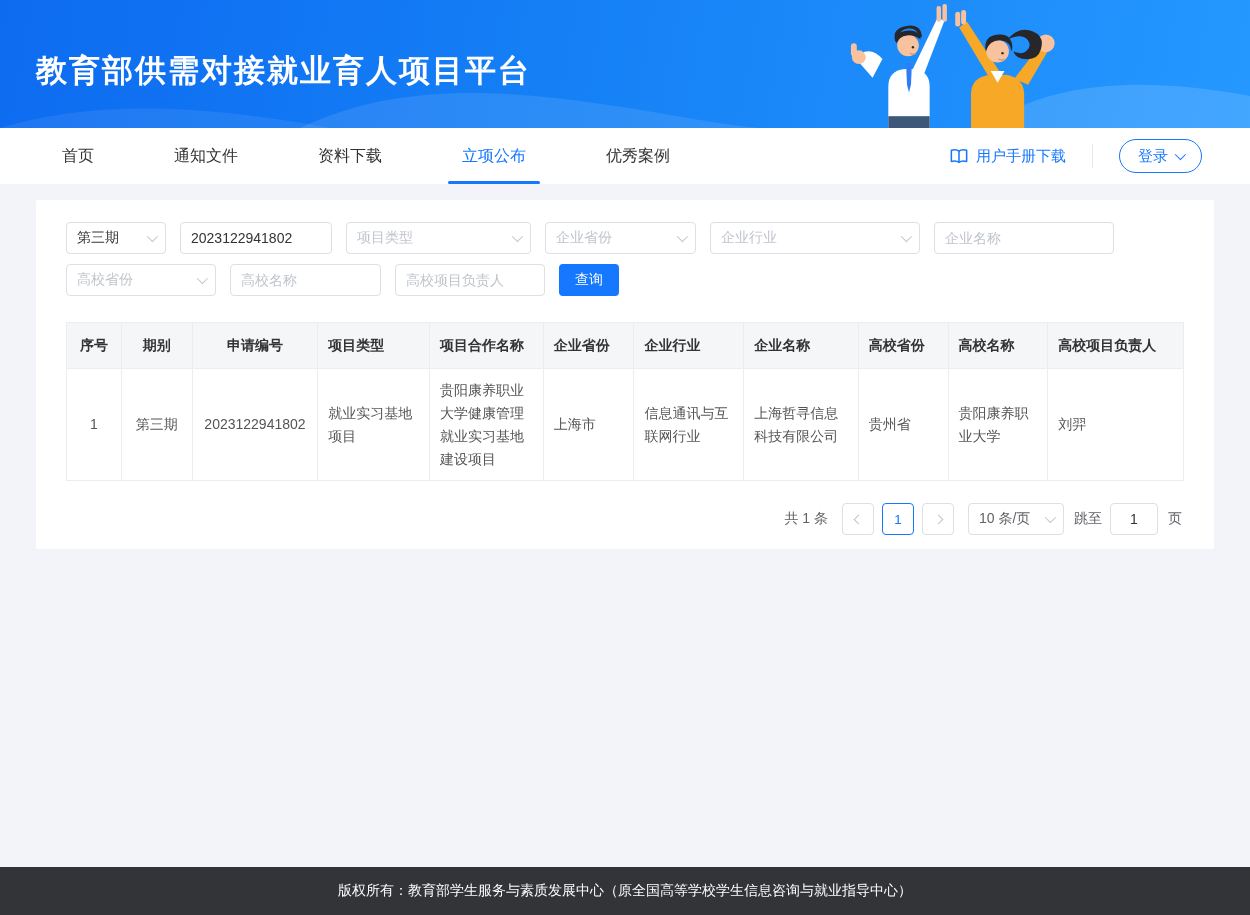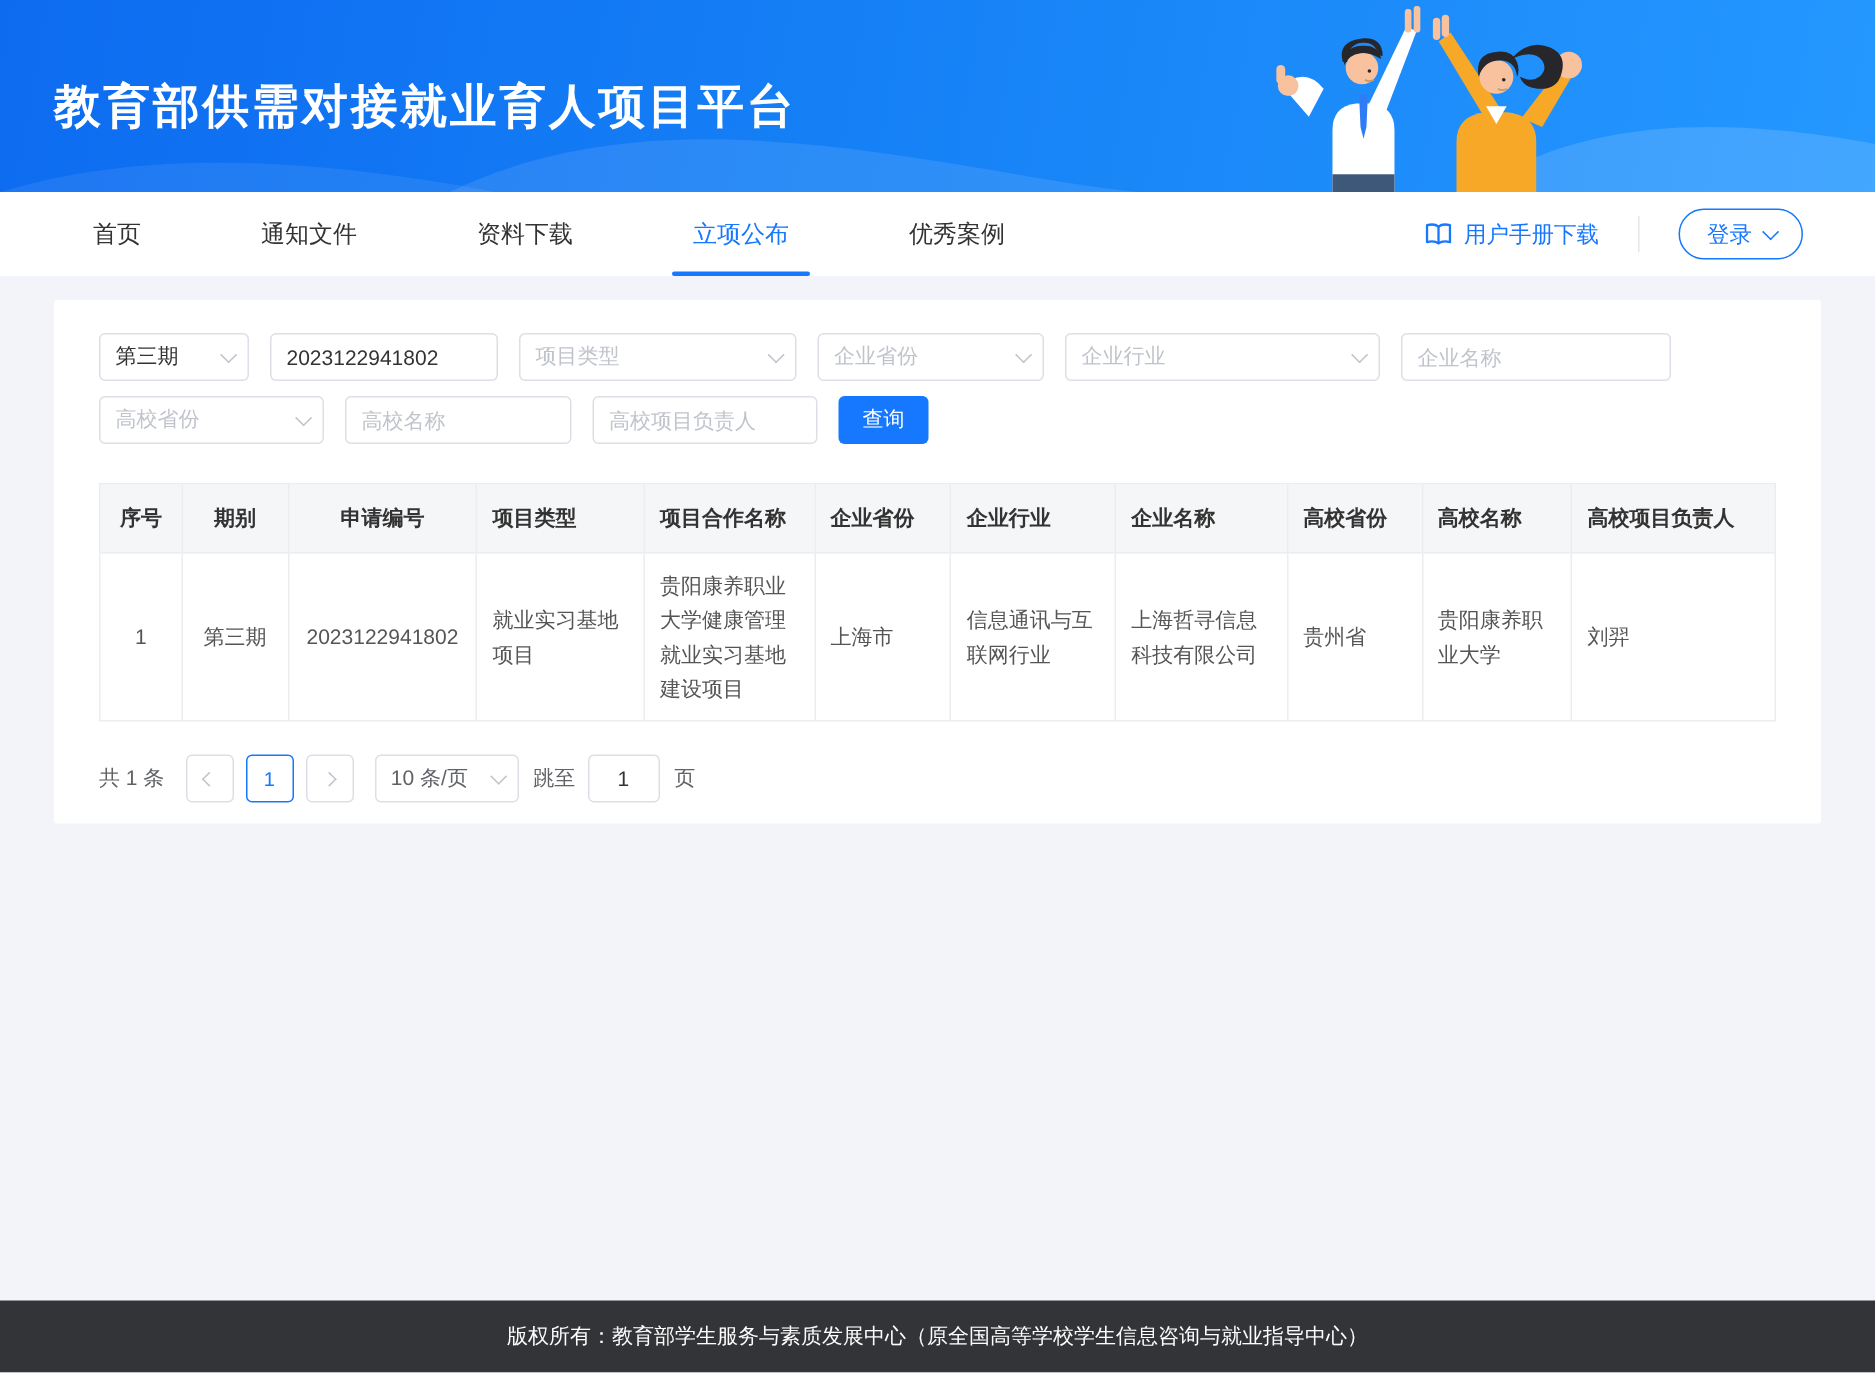--- a/index.html
+++ b/index.html
@@ -65,21 +65,21 @@
   
   .table-wrap { margin-top:26px; }
   table { width:100%; border-collapse:collapse; table-layout:fixed; font-size:14px; }
   th,td { border:1px solid #ebeef0; padding:8px 10px; line-height:23px;
     vertical-align:middle; word-break:break-all; }
   th { background:#f5f6f8; color:#333; font-weight:bold; height:46px; text-align:left; }
   td { color:#555; height:112px; }
   .al-c { text-align:center; }
 
   
-  .pagination { display:flex; align-items:center; justify-content:flex-start;
+  .pagination { display:flex; align-items:center; justify-content:flex-end;
     margin-top:22px; font-size:14px; color:#606266; }
   .pg-total { margin-right:14px; }
   .pg-btn { width:32px; height:32px; border:1px solid #dcdfe6; border-radius:4px;
     background:#fff; display:flex; align-items:center; justify-content:center;
     margin-right:8px; color:#c0c4cc; cursor:pointer; }
   .pg-btn .chev{ width:7px; height:7px; }
   .pg-page { width:32px; height:32px; border:1px solid #1677ff; color:#1677ff;
     border-radius:4px; background:#fff; display:flex; align-items:center;
     justify-content:center; margin-right:8px; cursor:pointer; }
   .pg-size { width:96px; margin-left:6px; margin-right:10px; }

